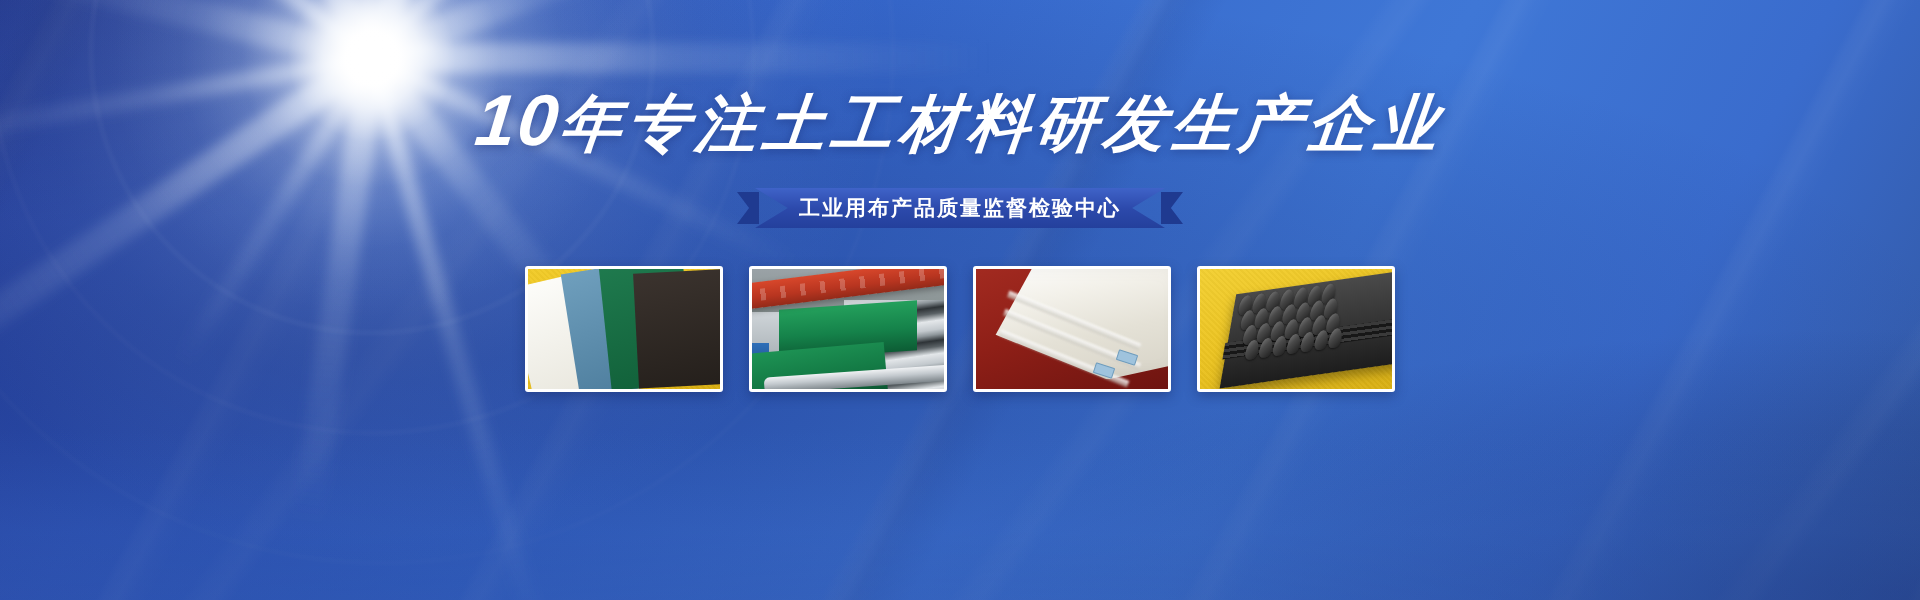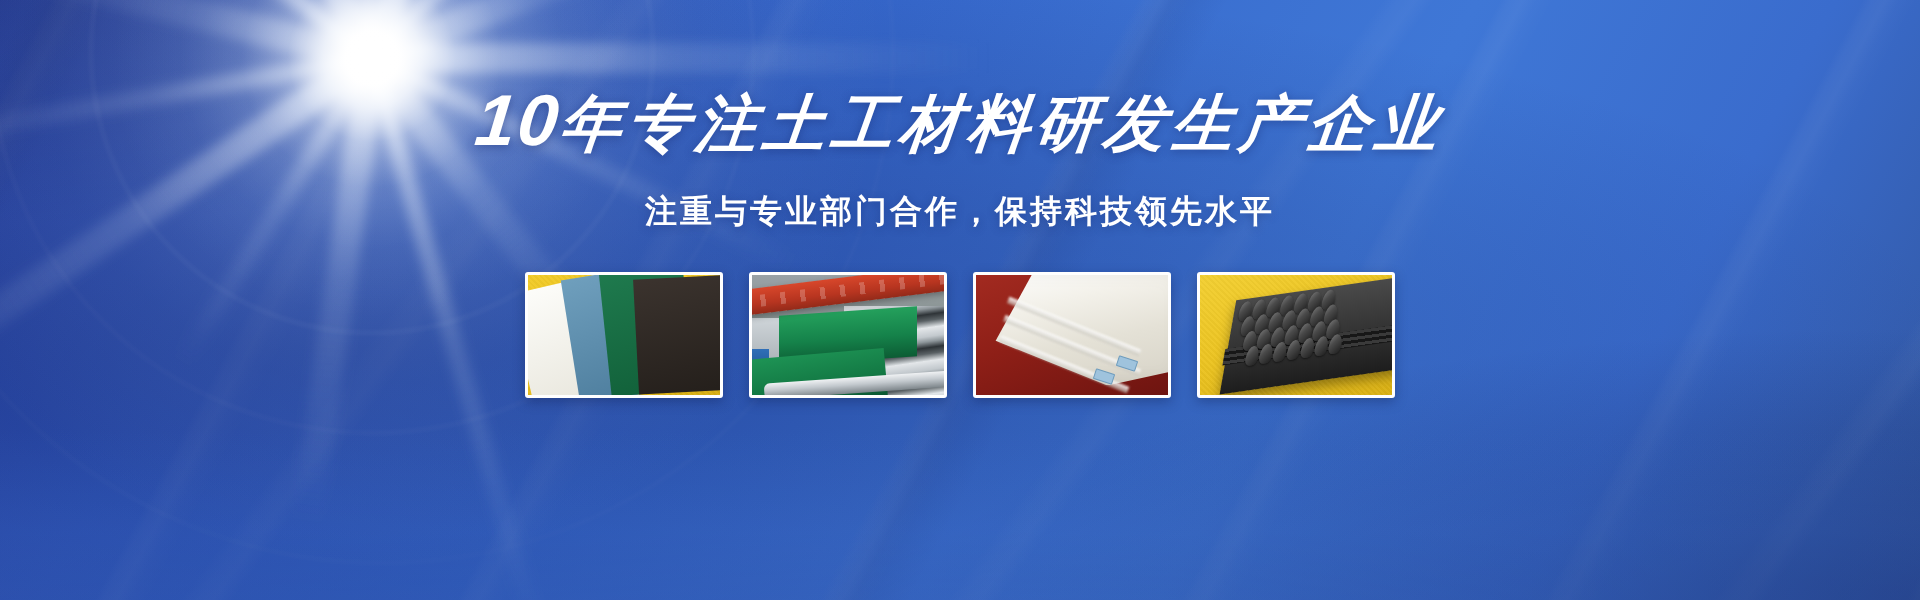--- a/index.html
+++ b/index.html
@@ -406,22 +406,28 @@
       <i style="transform: rotate(338deg); width: 360px; height: 30px; margin-top: -15px;"></i>
     </div>
   <div class="sun-core"></div>
 
   <div class="content">
 
     <div class="headline">
       <span class="num">10</span><span>年专注土工材料研发生产企业</span>
     </div>
 
-
-    <div class="tagline">注重与专业部门合作，保持科技领先水平</div>
+    <div class="ribbon-wrap">
+      <span class="ribbon-tail left"></span>
+      <span class="ribbon-tail right"></span>
+      <div class="ribbon">
+        <span class="ribbon-text">工业用布产品质量监督检验中心</span>
+      </div>
+    </div>
+
 
     <div class="photo-strip">
 
       <div class="photo">
         <div class="scene p1-bg"></div>
         <div class="sheet s-white"></div>
         <div class="sheet s-blue"></div>
         <div class="sheet s-green"></div>
         <div class="sheet s-black"></div>
       </div>

